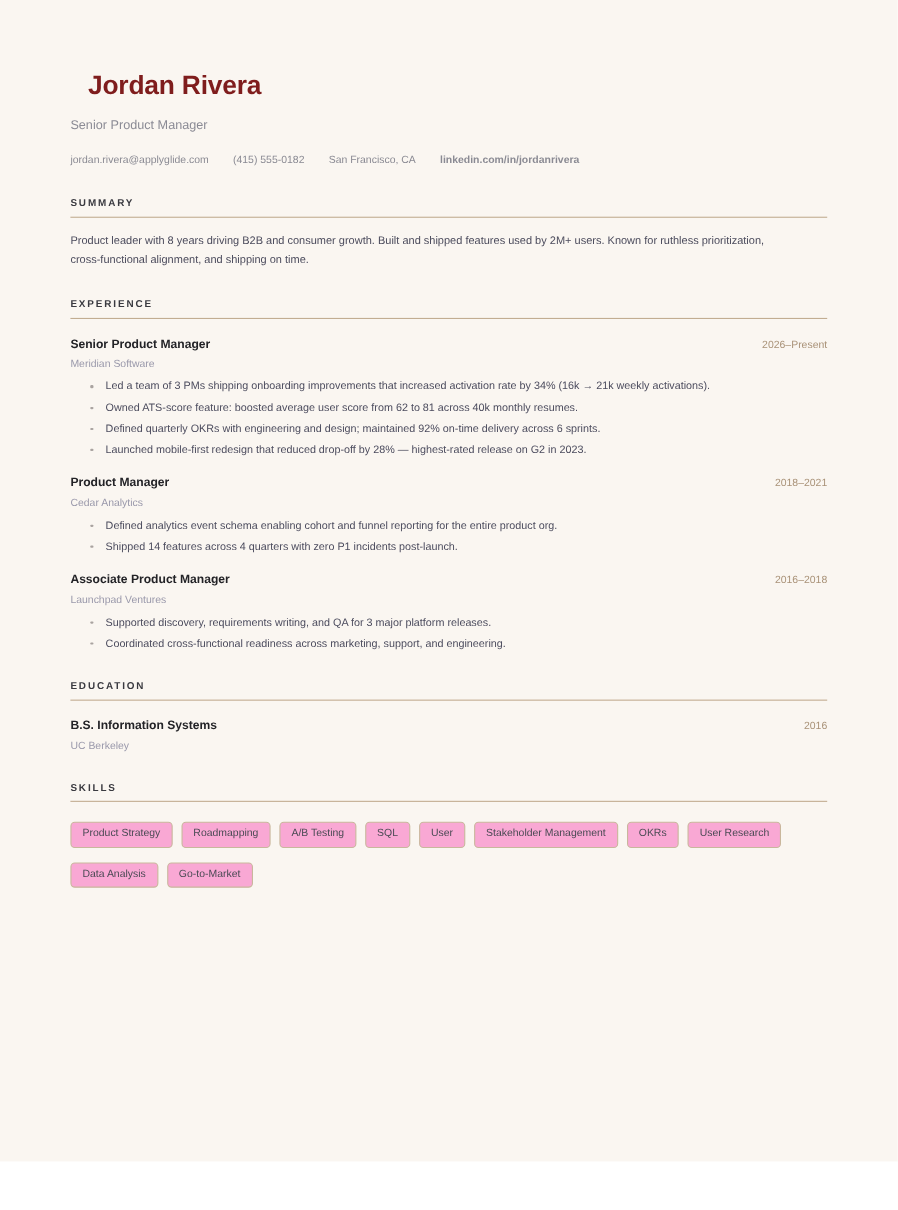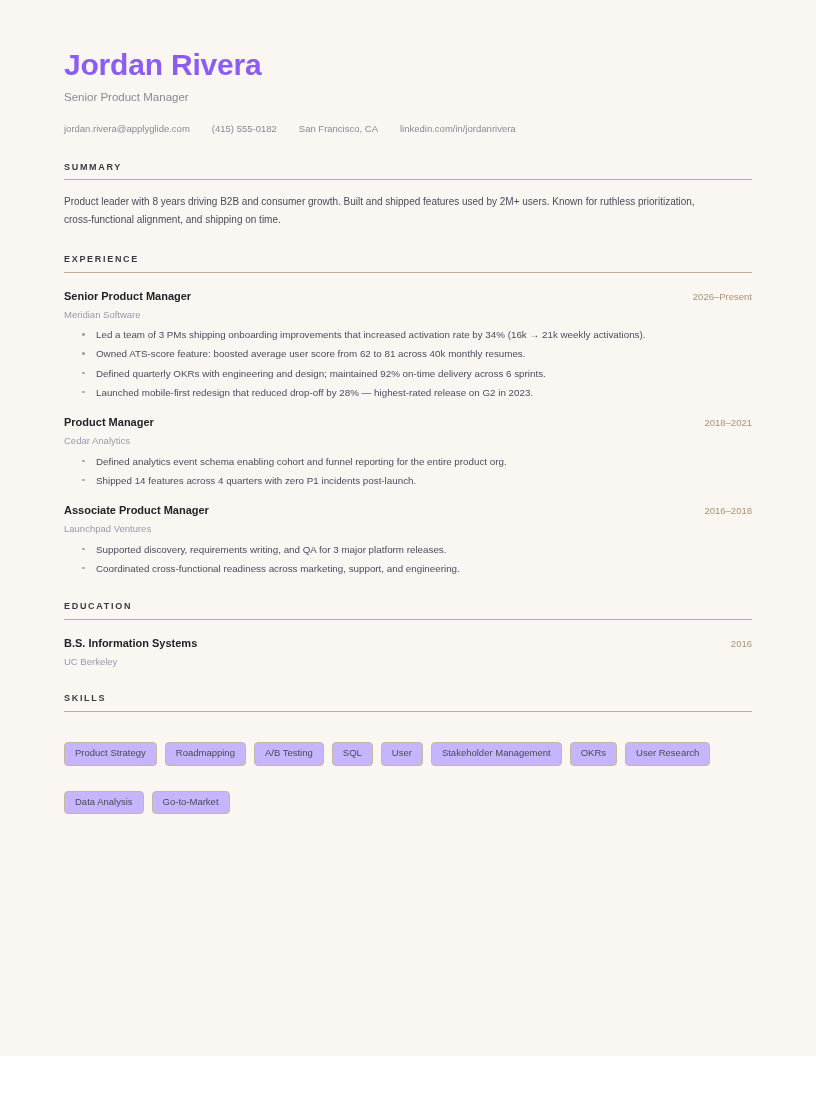--- a/index.html
+++ b/index.html
@@ -38,44 +38,44 @@
     position: absolute;
     left: 64px;
     top: 0;
     width: 688px;
   }
 
   
   .header { padding-top: 48px; }
 
   .name {
-    font-size: 30px;
+    font-size: 24px;
     font-weight: bold;
-    color: #8b5cf6;
+    color: #7f1d1d;
     letter-spacing: -0.2px;
     line-height: 1.15;
-    margin: 0;
+    margin: 16px;
   }
   .role {
     font-size: 11.5px;
     color: #8b8b95;
     margin-top: 8px;
     line-height: 1.2;
   }
   .contact {
     margin-top: 19px;
     font-size: 9.5px;
     color: #8a8a93;
     display: flex;
     flex-wrap: wrap;
     align-items: baseline;
     line-height: 1.3;
   }
   .contact .ci { margin-right: 22px; white-space: nowrap; }
-  .contact .ci:last-child { margin-right: 0; }
+  .contact .ci:last-child { margin-right: 0; font-weight: bold; }
 
   
   .section { margin-top: 26px; }
   .section-title {
     font-size: 9px;
     font-weight: bold;
     color: #3a3a40;
     letter-spacing: 1.7px;
     text-transform: uppercase;
     line-height: 1.2;
@@ -151,25 +151,25 @@
 
   
   .chips {
     margin-top: 14px;
     display: flex;
     flex-wrap: wrap;
   }
   .chip {
     font-size: 9.5px;
     color: #4a4a54;
-    background: #c4b5fd;
+    background: #f9a8d4;
     border: 1px solid #c9b79c;
     border-radius: 4px;
     padding: 5px 10px 6px 10px;
-    margin: 16px 8px 9px 0;
+    margin: 4px 8px 9px 0;
     line-height: 1.1;
     white-space: nowrap;
   }
 </style>
 </head>
 <body>
 
 <div class="sheet">
   <div class="content">
 

